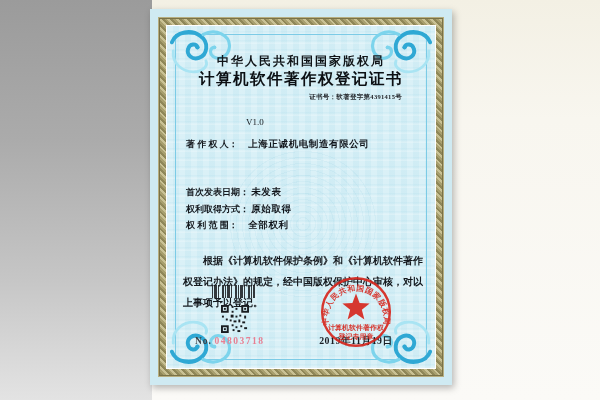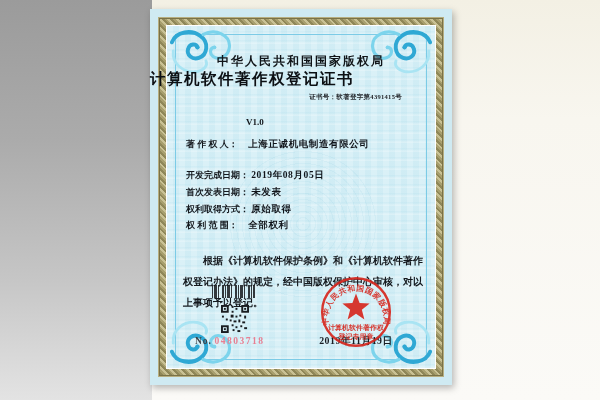--- a/index.html
+++ b/index.html
@@ -27,28 +27,28 @@
   
   .corner{position:absolute;width:64px;height:50px;}
   .corner.tl{left:19px;top:19px;}
   .corner.tr{right:19px;top:19px;transform:scaleX(-1);}
   .corner.bl{left:19px;bottom:19px;transform:scaleY(-1);}
   .corner.br{right:19px;bottom:19px;transform:scale(-1,-1);}
   
   .content{position:absolute;inset:0;color:#15181c;}
   .authority{position:absolute;left:0;top:44px;width:100%;text-align:center;
     font-size:12px;font-weight:bold;letter-spacing:2px;color:#101418;}
-  .title{position:absolute;left:0;top:60px;width:100%;
+  .title{position:absolute;left:0;top:60px;width:100%;text-align:center;
     font-size:15.5px;font-weight:bold;letter-spacing:1.5px;color:#0c0f13;}
   .certno{position:absolute;right:50px;top:84px;font-size:6.5px;font-weight:bold;
     color:#23272c;letter-spacing:.3px;}
   .frow{position:absolute;left:36px;font-size:9px;font-weight:bold;white-space:nowrap;}
   .flabel{display:inline-block;min-width:60px;white-space:pre;color:#14181d;}
   .fvalue{font-size:9.5px;letter-spacing:.6px;color:#10141a;}
-  .version{position:absolute;left:96px;font-size:9px;font-weight:bold;}
+  .version{position:absolute;left:96px;font-size:9px;font-weight:normal;}
   .statement{position:absolute;left:33px;top:241px;width:243px;font-size:10px;
     font-weight:bold;line-height:21px;text-indent:2em;color:#14181d;}
   
   .barcode{position:absolute;left:62px;top:276px;width:43px;height:13px;background:
     repeating-linear-gradient(90deg,#15181c 0 1px,rgba(0,0,0,0) 1px 2px,#15181c 2px 5px,
       rgba(0,0,0,0) 5px 6px,#15181c 6px 7px,rgba(0,0,0,0) 7px 10px,#15181c 10px 12px,rgba(0,0,0,0) 12px 13px);
     opacity:.85;}
   .qr{position:absolute;left:71px;top:296px;width:28px;height:28px;}
   .serial{position:absolute;left:45px;top:327px;font-size:9.5px;white-space:nowrap;}
   .serial .pfx{color:#3c4248;font-weight:bold;letter-spacing:1px;}
@@ -105,24 +105,20 @@
       <span>证书号：</span><span>软著登字第4391415号</span>
     </div>
 
     <div class="version" style="top:108px">V1.0</div>
 
     <div class="frow" style="top:129px">
       <span class="flabel">著 作 权 人：</span>
       <span class="fvalue">上海正诚机电制造有限公司</span>
     </div>
 
-    <div class="frow" style="top:160px">
-      <span class="flabel">开发完成日期：</span>
-      <span class="fvalue">2019年08月05日</span>
-    </div>
 
     <div class="frow" style="top:177px">
       <span class="flabel">首次发表日期：</span>
       <span class="fvalue">未发表</span>
     </div>
 
     <div class="frow" style="top:194px">
       <span class="flabel">权利取得方式：</span>
       <span class="fvalue">原始取得</span>
     </div>

